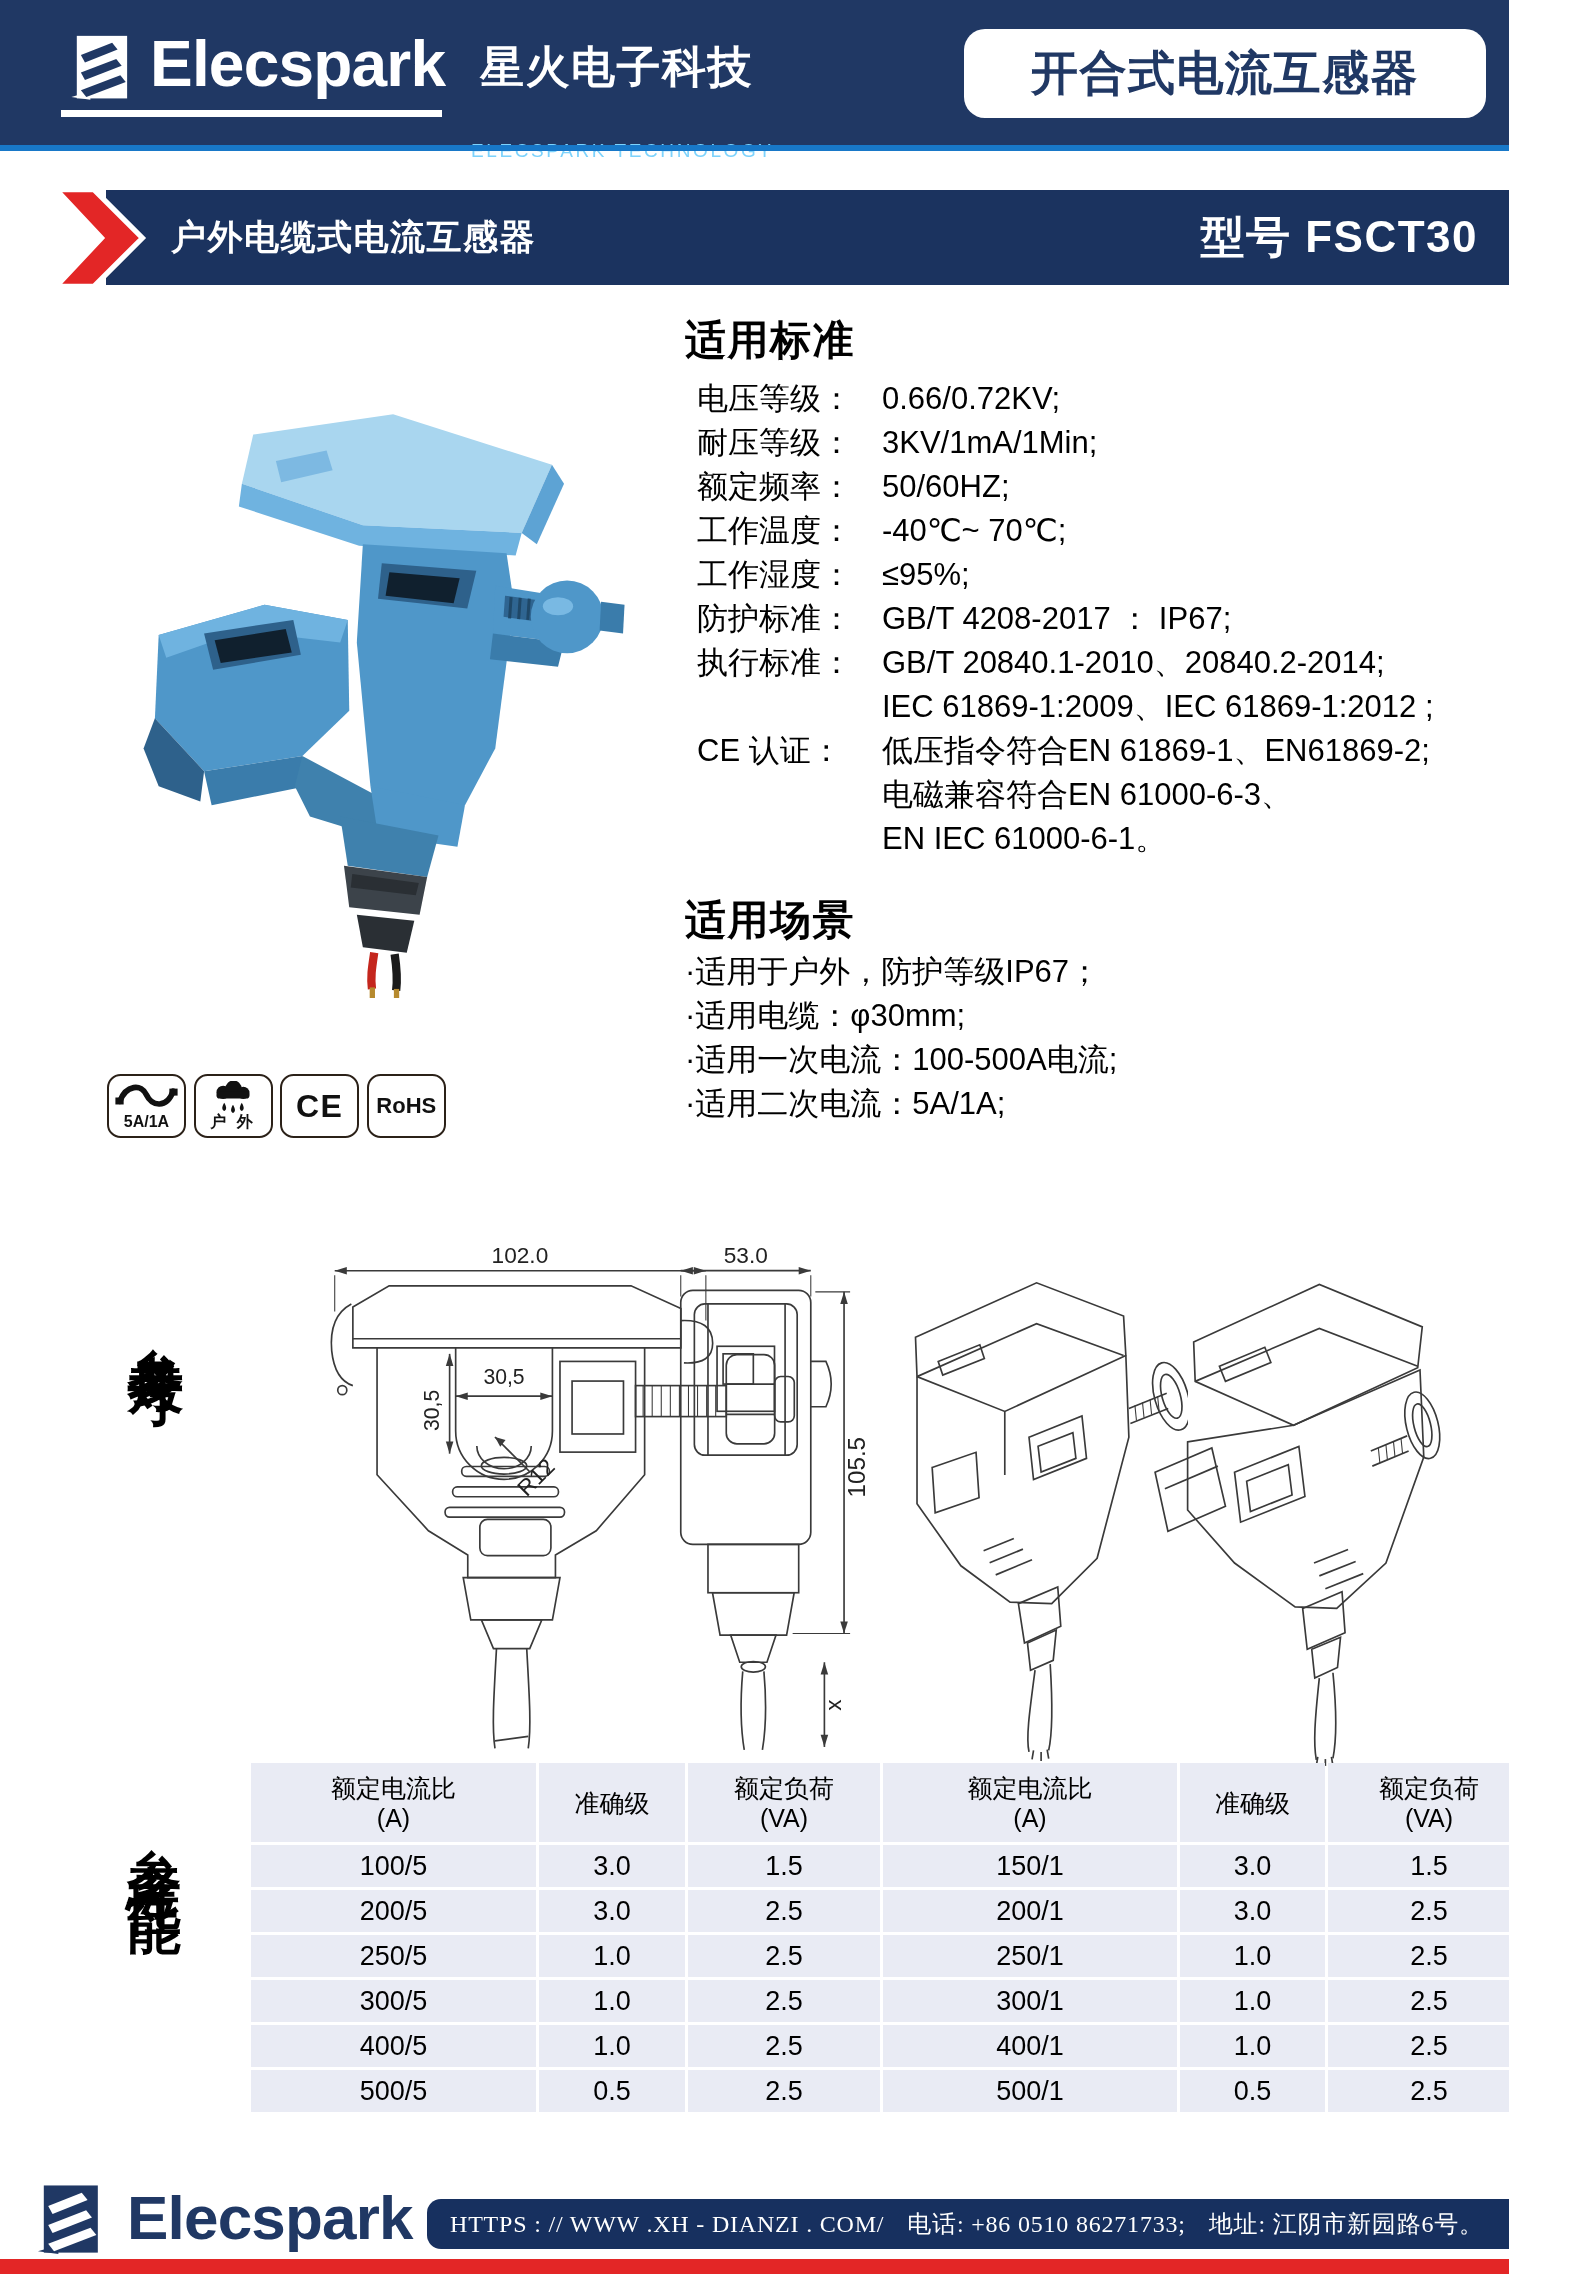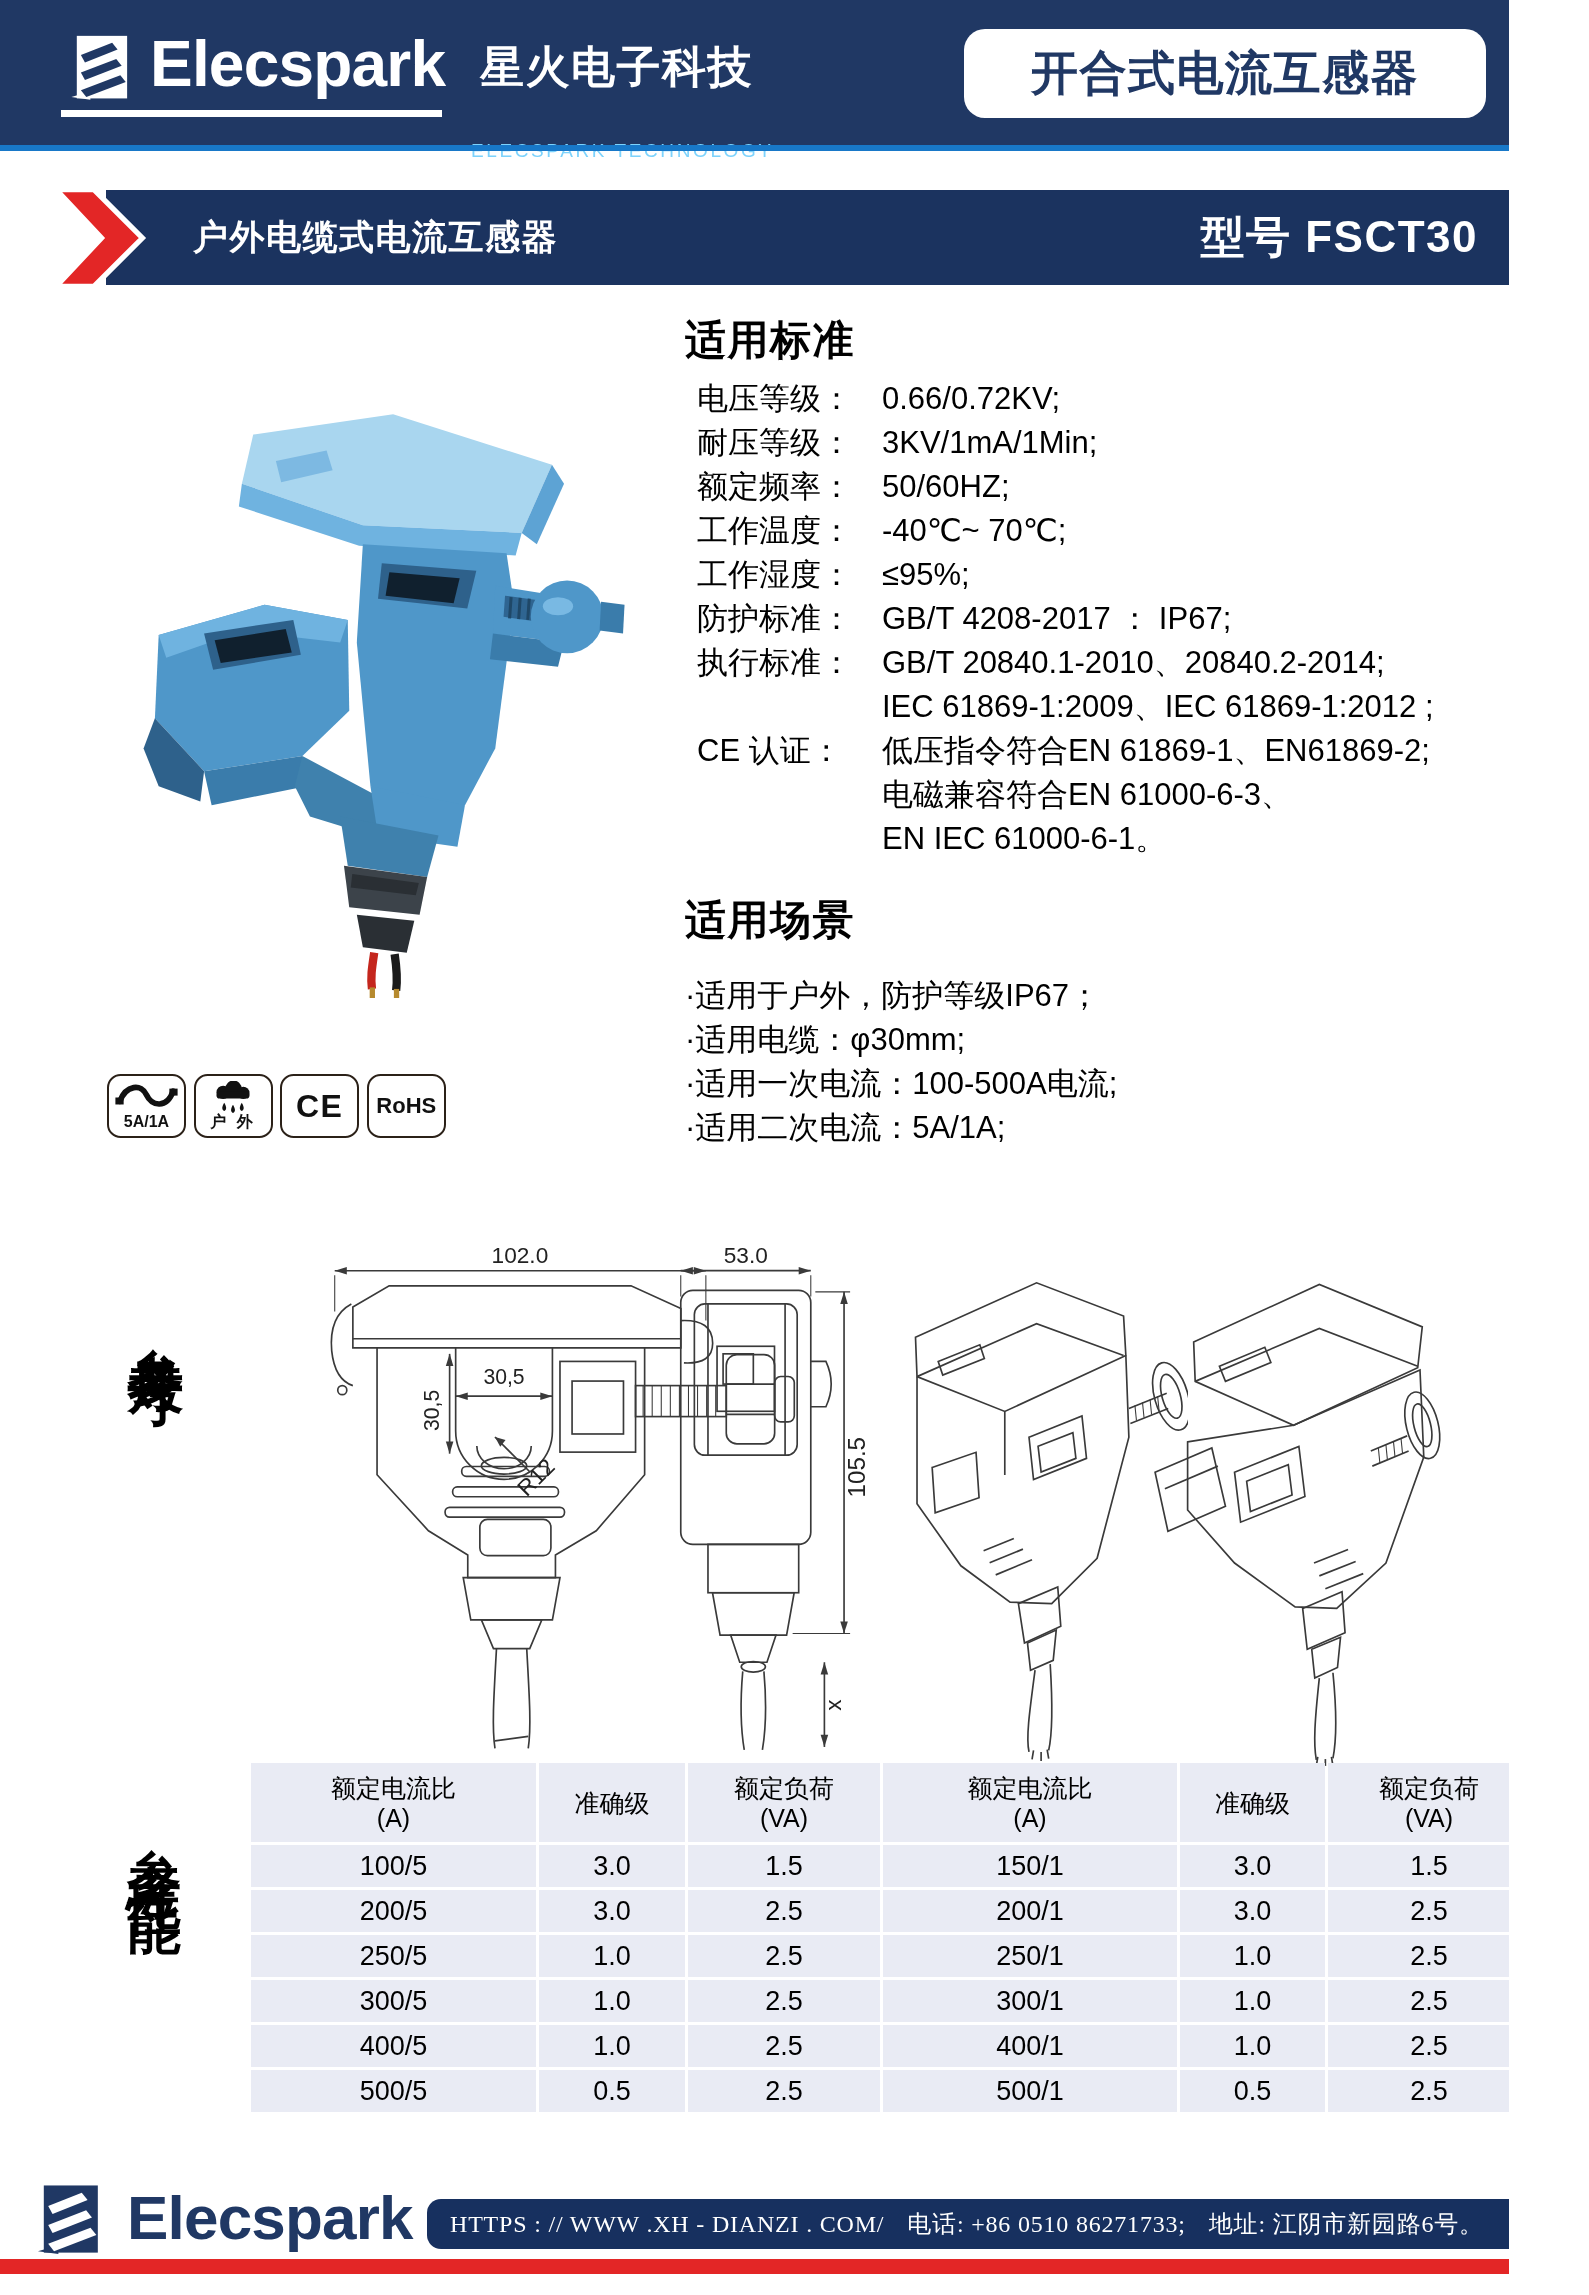--- a/index.html
+++ b/index.html
@@ -13,30 +13,30 @@
   .logo-mark { position:absolute; left:70px; top:32px; width:68px; height:73px; }
   .brand-name { position:absolute; left:150px; top:27px; font-size:64px; font-weight:bold; color:#fff; letter-spacing:-0.8px; }
   .brand-rule { position:absolute; left:61px; top:110px; width:381px; height:6.8px; background:#fff; }
   .brand-cn { position:absolute; left:480px; top:38px; font-size:44px; font-weight:bold; color:#fff; letter-spacing:1.5px; }
   .brand-sub { position:absolute; left:471px; top:94px; font-size:19px; color:#7dd3fc; letter-spacing:2.6px;margin-top:46px; }
   .product-badge { position:absolute; left:964px; top:29px; width:522px; height:89px; background:#fff; border-radius:21px; display:flex; align-items:center; justify-content:center; }
   .product-badge span { font-size:47px; font-weight:bold; color:#203864; letter-spacing:1.5px; }
 
   
   .banner { position:absolute; left:106px; top:190px; width:1430px; height:95px; background:#1b335f; display:flex; align-items:center; }
-  .banner-title { margin-left:87px; font-size:35px; font-weight:bold; color:#fff; letter-spacing:1.5px; }
+  .banner-title { margin-left:65px; font-size:35px; font-weight:bold; color:#fff; letter-spacing:1.5px; }
   .banner-model { position:absolute; right:58px; font-size:44px; font-weight:bold; color:#fff; letter-spacing:1.5px; }
   .chevron { position:absolute; left:50px; top:182px; width:100px; height:112px; }
 
   
   .sec-heading { position:absolute; font-size:41px; font-weight:bold; color:#000; letter-spacing:1.5px; }
   .spec-list { position:absolute; left:685px; top:377px; width:893px; }
   .spec-line { font-size:31px; color:#000; line-height:44px; white-space:nowrap; }
   .spec-label { display:inline-block; width:185px;margin-left:12px; }
-  .scene-list { position:absolute; left:685px; top:950px; width:893px;margin-top:24px; }
+  .scene-list { position:absolute; left:685px; top:950px; width:893px; }
   .scene-line { font-size:31px; color:#000; line-height:44px; white-space:nowrap; }
 
   
   .badge-row { position:absolute; left:107px; top:1074px; display:flex; gap:7.6px; }
   .badge-box { width:79px; height:64px; border:2.3px solid #2b2118; border-radius:13.6px; background:#fff; display:flex; flex-direction:column; align-items:center; justify-content:center; overflow:hidden; }
   .badge-box .blabel { font-size:16px; font-weight:bold; color:#111; line-height:16.6px; }
   .badge-ce { font-size:32px; font-weight:900; color:#111; letter-spacing:1.5px; }
   .badge-rohs { font-size:22px; font-weight:900; color:#111; }
 
   

